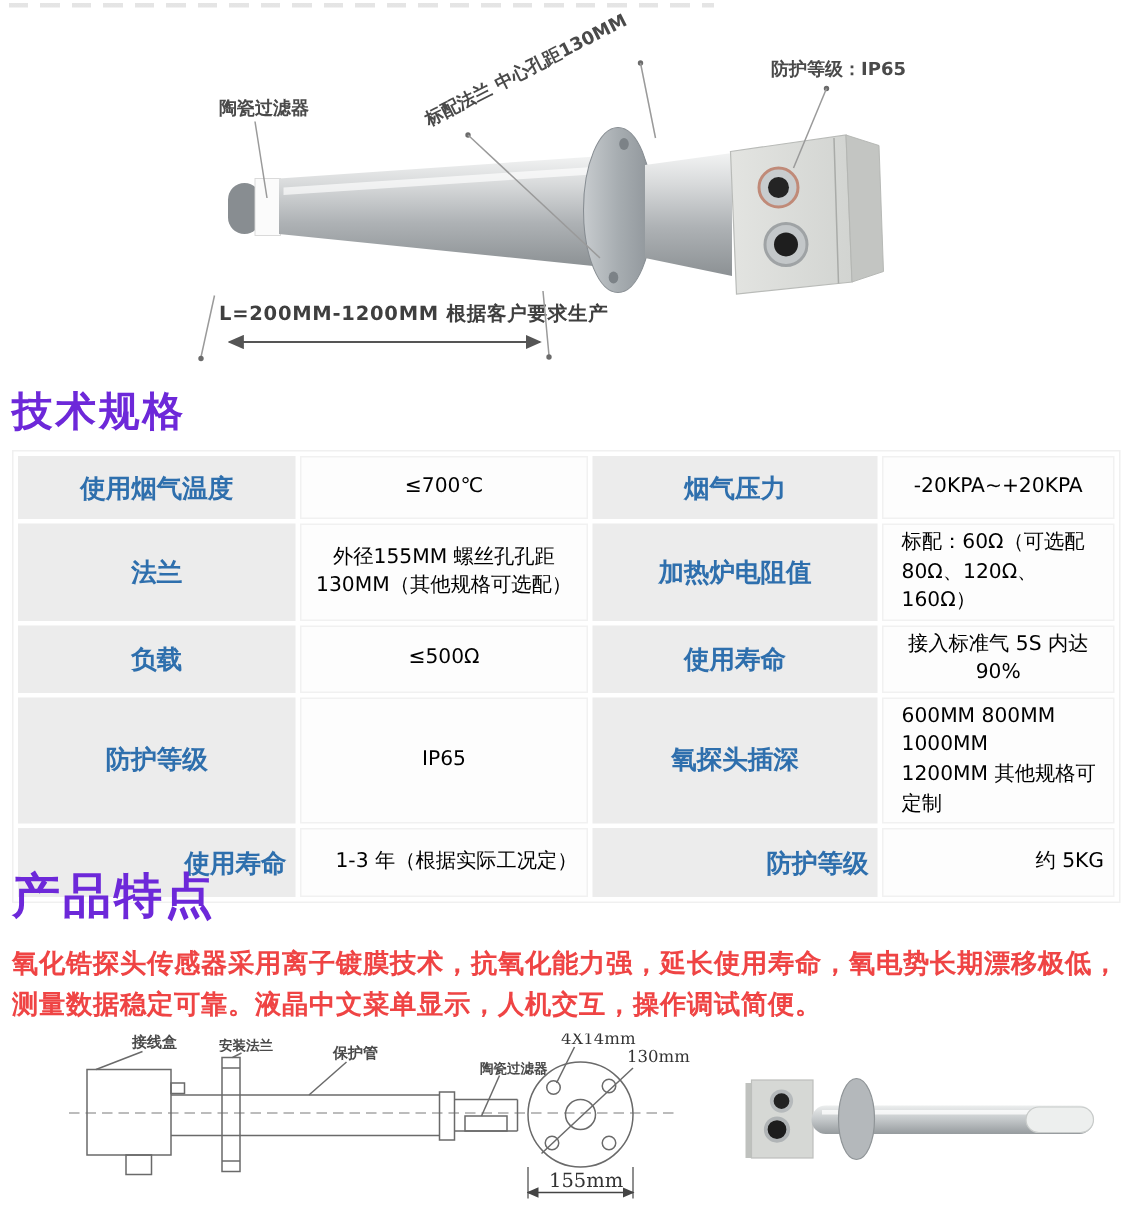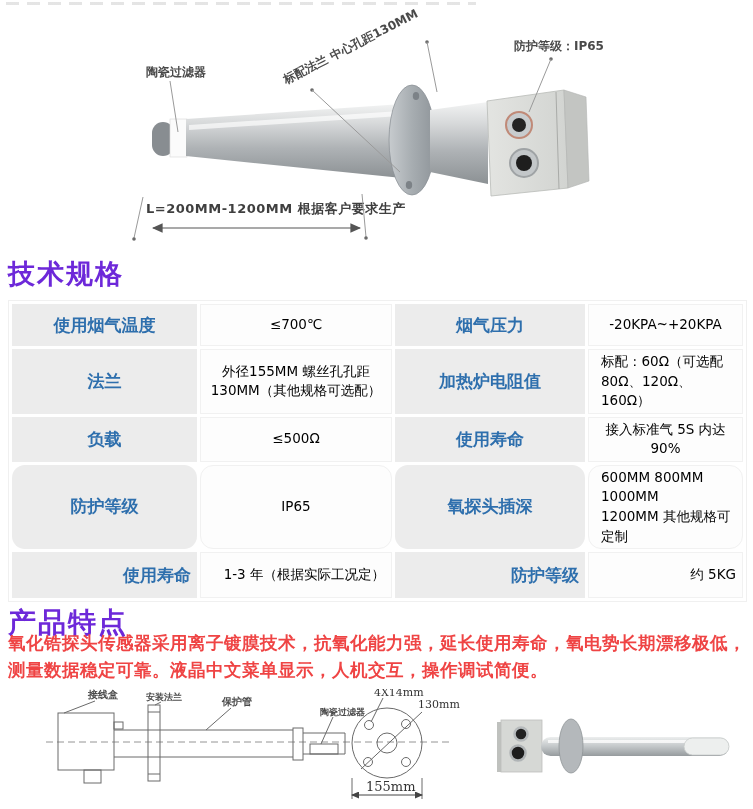--- a/index.html
+++ b/index.html
@@ -12,33 +12,33 @@
 
   
   .ann{font:bold 12px "DejaVu Sans",sans-serif;fill:#4a4a4a;}
   .ann-l{font:bold 13px "DejaVu Sans",sans-serif;fill:#3f3f3f;letter-spacing:.5px;}
   .lead{stroke:#9a9a9a;stroke-width:1;fill:none;}
   .dot{fill:#6b6b6b;}
 
   
   .sec-h{position:absolute;left:8px;font-weight:bold;color:#6d28d9;letter-spacing:2px;}
   #specs-heading{top:256px;font-size:27px;}
-  #features-heading{top:604px;font-size:28px;}
+  #features-heading{top:576px;font-size:32px;}
 
   
   #spec-table-wrap{position:absolute;top:300px;left:8px;width:619px;}
   table.spec{border-collapse:separate;border-spacing:3px;width:100%;table-layout:fixed;
     background:#fff;border:1px solid #f0f0f0;}
   table.spec td{vertical-align:middle;text-align:center;padding:2px 6px;}
   td.lbl{background:#ececec;color:#2e6fad;font-weight:bold;font-size:17px;}
   td.val{background:#fdfdfd;border:1px solid #f1f1f1;color:#000000;font-weight:400;
     font-size:13.5px;line-height:1.45;white-space:pre-line;}
   td.val.left{text-align:left;padding-left:12px;margin-top:36px;}
   tr.r1 td{height:36px;} tr.r2 td{height:50px;} tr.r3 td{height:37px;}
-  tr.r4 td{height:46px;border-radius:13px;} tr.r5 td{height:40px;text-align:right;} tr.r6 td{height:44px;}
+  tr.r4 td{height:46px;} tr.r5 td{height:40px;text-align:right;} tr.r6 td{height:44px;}
 
   
   #features-body{position:absolute;top:630px;left:8px;width:738px;font-size:17.5px;
     font-weight:600;color:#ef4444;line-height:27px;letter-spacing:.5px;}
 
   
   .dlab{font:bold 10px "DejaVu Sans",sans-serif;fill:#4a4a4a;}
   .dlab-s{font:bold 9px "DejaVu Sans",sans-serif;fill:#4a4a4a;}
   .dim{font:13px "DejaVu Serif","Liberation Serif",serif;fill:#333;}
   .dim-s{font:11px "DejaVu Serif","Liberation Serif",serif;fill:#333;}

